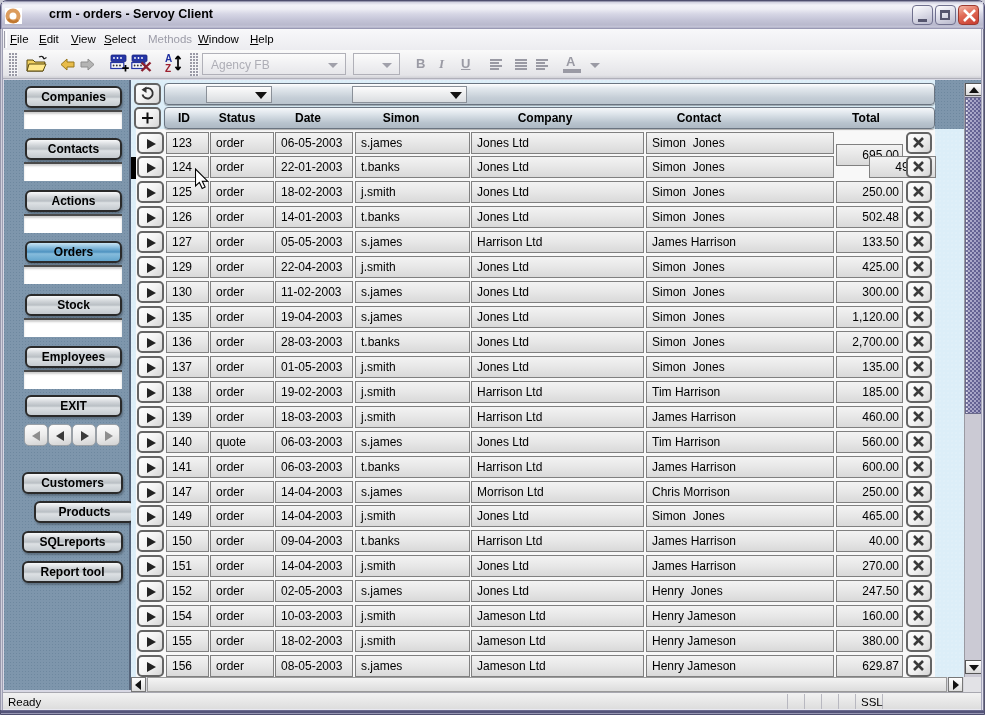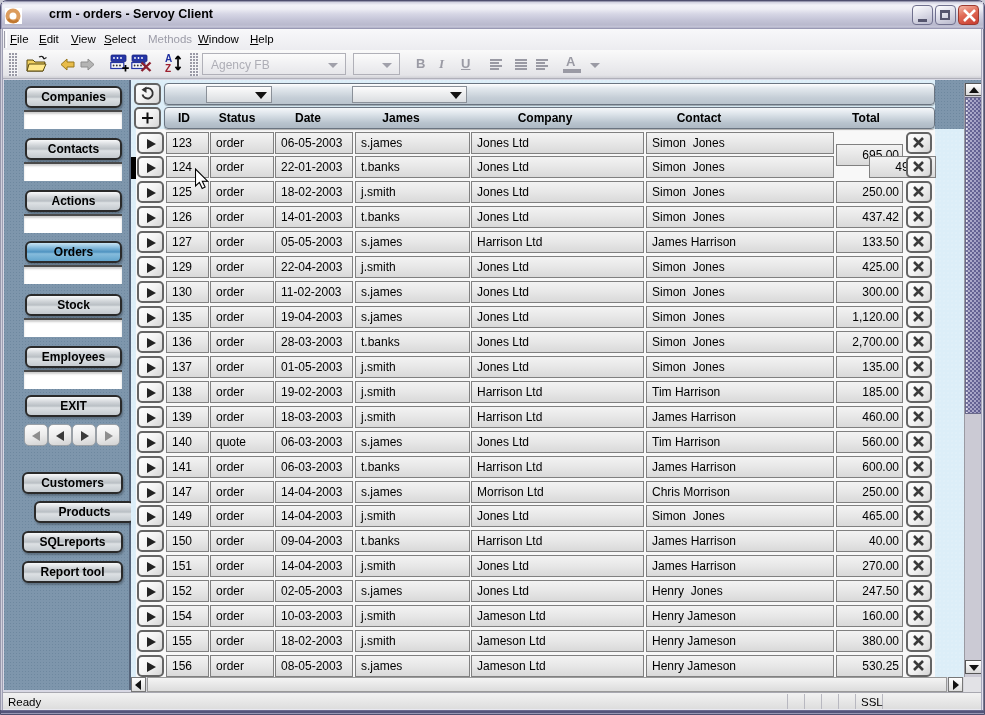--- a/index.html
+++ b/index.html
@@ -288,21 +288,21 @@
       </div>
 <div id="headbar"></div>
 <div class="sqbtn" style="top:27px">
         <svg class="abs" style="left:0;top:0" width="23" height="18" viewBox="0 0 23 18">
           <path d="M11.5 3.5 L11.5 14.5 M6 9 L17 9" stroke="#111" stroke-width="2"></path>
         </svg>
       </div>
 <div class="hlabel" style="left:53px;top:31px">ID</div>
 <div class="hlabel" style="left:106px;top:31px">Status</div>
 <div class="hlabel" style="left:177px;top:31px">Date</div>
-<div class="hlabel" style="left:270px;top:31px">James</div>
+<div class="hlabel" style="left:270px;top:31px">Simon</div>
 <div class="hlabel" style="left:414px;top:31px">Company</div>
 <div class="hlabel" style="left:568px;top:31px">Contact</div>
 <div class="hlabel" style="left:735px;top:31px">Total</div>
 <div class="sqbtn" style="top:52px;left:6px">
         <div class="rowtri"></div>
       </div>
 <div class="cell" style="left:35px;top:52px;width:43px">123</div>
 <div class="cell" style="left:79px;top:52px;width:64px">order</div>
 <div class="cell" style="left:144px;top:52px;width:78px">06-05-2003</div>
 <div class="cell" style="left:224px;top:52px;width:115px">s.james</div>
@@ -346,21 +346,21 @@
       </div>
 <div class="sqbtn" style="top:126px;left:6px">
         <div class="rowtri"></div>
       </div>
 <div class="cell" style="left:35px;top:126px;width:43px">126</div>
 <div class="cell" style="left:79px;top:126px;width:64px">order</div>
 <div class="cell" style="left:144px;top:126px;width:78px">14-01-2003</div>
 <div class="cell" style="left:224px;top:126px;width:115px">t.banks</div>
 <div class="cell" style="left:340px;top:126px;width:173px">Jones Ltd</div>
 <div class="cell" style="left:515px;top:126px;width:188px">Simon&nbsp; Jones</div>
-<div class="cell num" style="left:705px;top:126px;width:67px">437.42</div>
+<div class="cell num" style="left:705px;top:126px;width:67px">502.48</div>
 <div class="xbtn" style="top:126px">
         <svg class="abs" style="left:0;top:0" width="22" height="18" viewBox="0 0 22 18">
           <path d="M6 4 L15 13 M15 4 L6 13" stroke="#3a3a3a" stroke-width="2.6"></path>
         </svg>
       </div>
 <div class="sqbtn" style="top:151px;left:6px">
         <div class="rowtri"></div>
       </div>
 <div class="cell" style="left:35px;top:151px;width:43px">127</div>
 <div class="cell" style="left:79px;top:151px;width:64px">order</div>
@@ -616,21 +616,21 @@
       </div>
 <div class="sqbtn" style="top:575px;left:6px">
         <div class="rowtri"></div>
       </div>
 <div class="cell" style="left:35px;top:575px;width:43px">156</div>
 <div class="cell" style="left:79px;top:575px;width:64px">order</div>
 <div class="cell" style="left:144px;top:575px;width:78px">08-05-2003</div>
 <div class="cell" style="left:224px;top:575px;width:115px">s.james</div>
 <div class="cell" style="left:340px;top:575px;width:173px">Jameson Ltd</div>
 <div class="cell" style="left:515px;top:575px;width:188px">Henry Jameson</div>
-<div class="cell num" style="left:705px;top:575px;width:67px">530.25</div>
+<div class="cell num" style="left:705px;top:575px;width:67px">629.87</div>
 <div class="xbtn" style="top:575px">
         <svg class="abs" style="left:0;top:0" width="22" height="18" viewBox="0 0 22 18">
           <path d="M6 4 L15 13 M15 4 L6 13" stroke="#3a3a3a" stroke-width="2.6"></path>
         </svg>
       </div>
 <div id="selbar" style="top:77px"></div>
 <div id="vsb">
         <div class="up">
           <div class="vtri-up"></div>
         </div>

